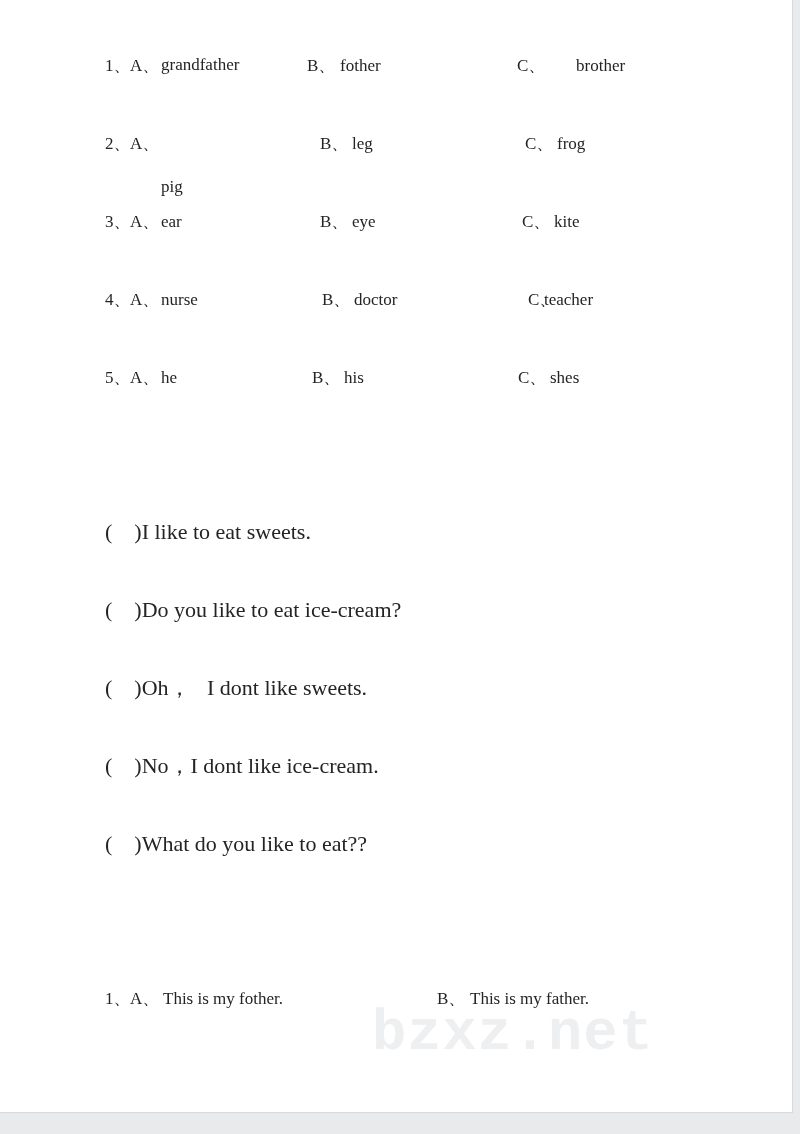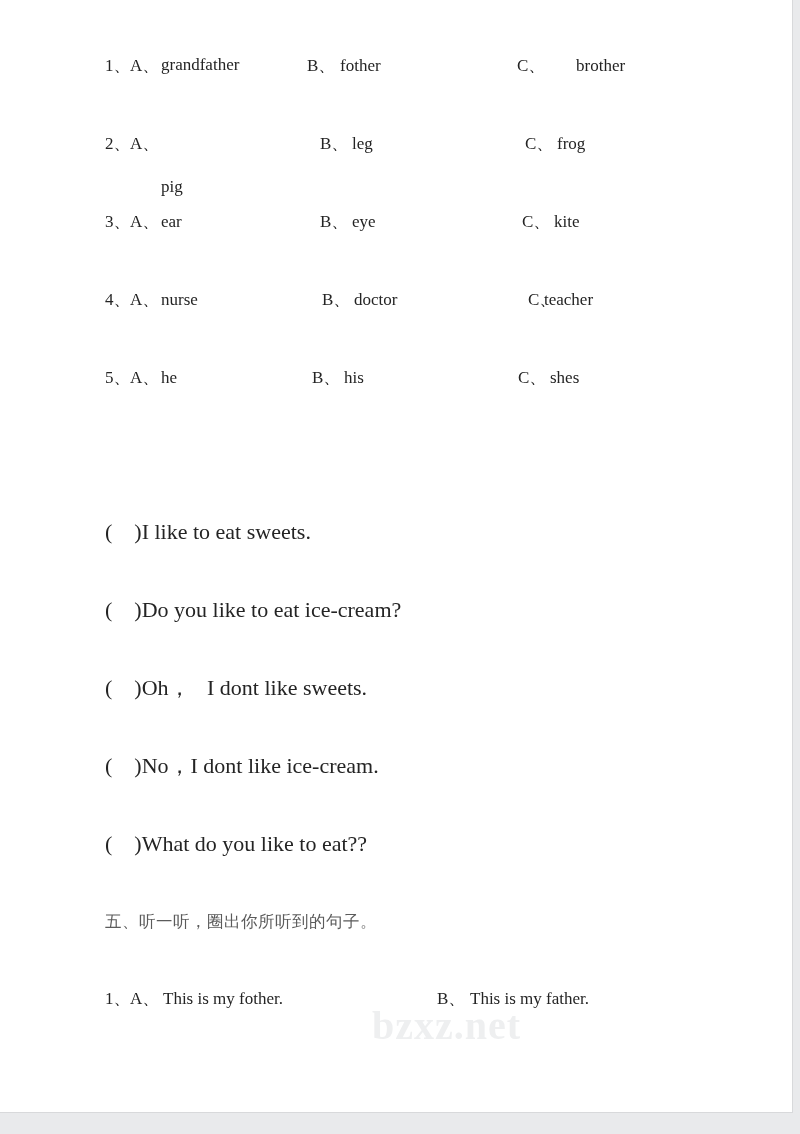--- a/index.html
+++ b/index.html
@@ -25,23 +25,23 @@
     border-right: 1px solid #d8d9db;
     border-bottom: 1px solid #d8d9db;
     overflow: hidden;
   }
 
   
   #watermark {
     position: absolute;
     left: 372px;
     top: 1002px;
-    font-family: Liberation Serif, serif;
+    font-family: Liberation Mono, monospace;
     font-weight: bold;
-    font-size: 40px;
+    font-size: 57px;
     letter-spacing: 1px;
     color: #eeeff0;
     white-space: nowrap;
     user-select: none;
   }
 
   
   .t {
     position: absolute;
     white-space: pre;
@@ -160,21 +160,20 @@
     <div class="order-line" style="left:105px; top:599px;"><span class="bracket">(    )</span><span>Do you like to eat ice-cream?</span></div>
 
     <div class="order-line" style="left:105px; top:677px;"><span class="bracket">(    )</span><span>Oh，   I dont like sweets.</span></div>
 
     <div class="order-line" style="left:105px; top:755px;"><span class="bracket">(    )</span><span>No，I dont like ice-cream.</span></div>
 
     <div class="order-line" style="left:105px; top:833px;"><span class="bracket">(    )</span><span>What do you like to eat??</span></div>
 
   </div>
 
-  <div class="heading" style="left:105px; top:911px;">五、听一听，圈出你所听到的句子。</div>
 
   <div>
     <div>
       <span class="t num" style="left:105px; top:988px;">1、</span>
       <span class="t opt-label" style="left:130px; top:988px;">A、</span>
       <span class="t" style="left:163px; top:988px;">This is my fother.</span>
 
       <span class="t opt-label" style="left:437px; top:988px;">B、</span>
       <span class="t" style="left:470px; top:988px;">This is my father.</span>
     </div>

